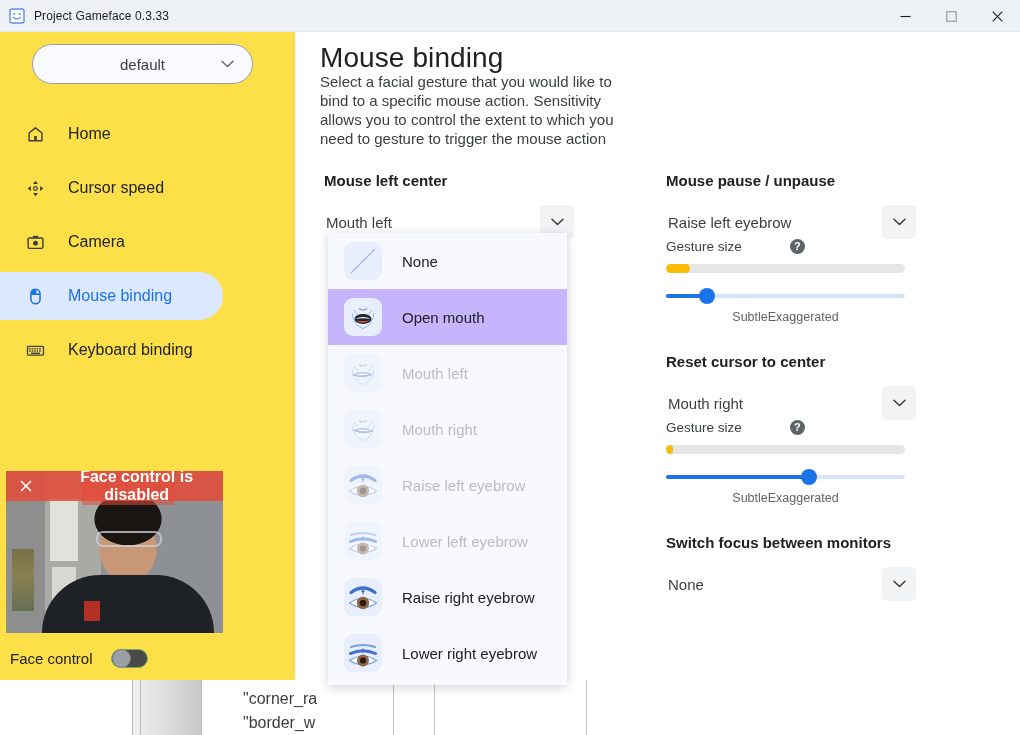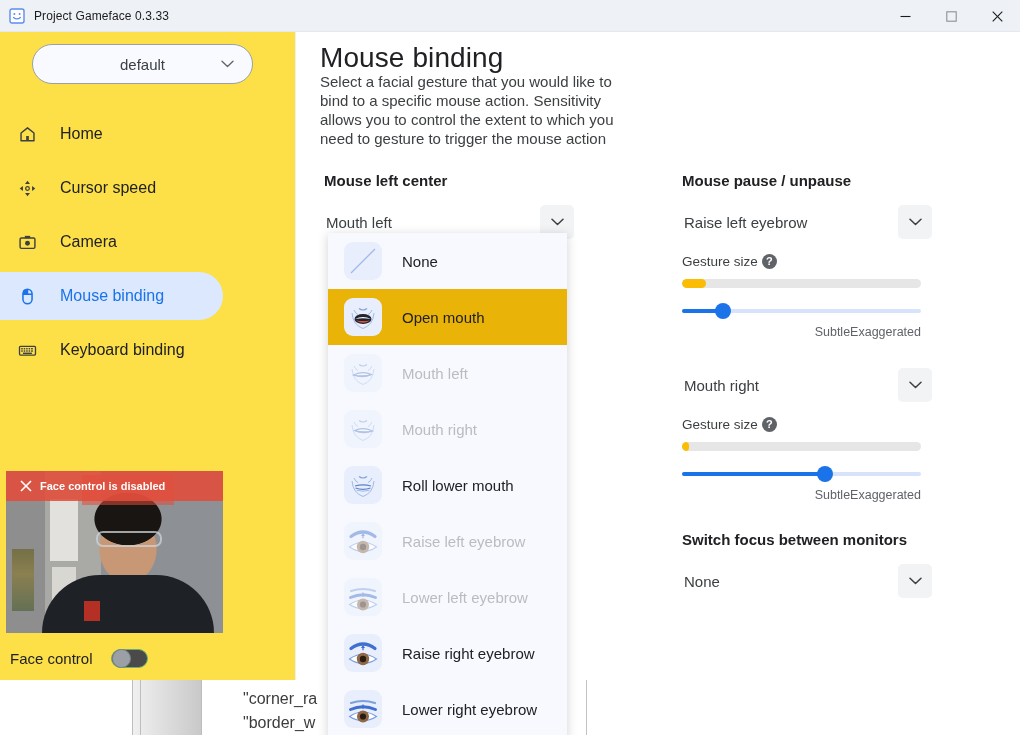--- a/index.html
+++ b/index.html
@@ -146,21 +146,21 @@
     display: flex;
   }
 
   .nav { margin-top: 26px; }
   .nav-item {
     height: 48px;
     margin: 0 72px 6px 0;
     border-radius: 0 24px 24px 0;
     display: flex;
     align-items: center;
-    padding-left: 16px;
+    padding-left: 24px;
     cursor: default;
   }
   .nav-item .nav-icon {
     width: 22px; height: 22px;
     flex: 0 0 22px;
     display: flex; align-items: center; justify-content: center;
     color: #3c4043;
   }
   .nav-item .nav-label {
     margin-left: 22px;
@@ -240,22 +240,22 @@
     display: flex;
     align-items: center;
   }
   .cam-banner-x {
     margin-left: 13px;
     width: 14px; height: 14px;
     display: flex; align-items: center; justify-content: center;
     color: #fff;
   }
   .cam-banner-text {
-    margin-left: 7px;
-    font-size: 11px;
+    margin-left: 18px;
+    font-size: 16px;
     font-weight: bold;
     color: #ffffff;
   }
   .cam-hair-overlay {
     position: absolute;
     left: 76px; top: 4px; width: 92px; height: 30px;
     background: rgba(226,76,58,.55);
   }
 
   
@@ -310,21 +310,21 @@
     color: #3c4043;
   }
 
   .col-left {
     position: absolute;
     left: 28px; top: 140px;
     width: 250px;
   }
   .col-right {
     position: absolute;
-    left: 386px; top: 140px;
+    left: 370px; top: 140px;
     width: 250px;
   }
 
   .section-title {
     font-size: 15px;
     font-weight: bold;
     color: #202124;
     margin-bottom: 16px;
   }
   .section + .section { margin-top: 29px; }
@@ -345,23 +345,23 @@
     right: 0; top: 0;
     width: 34px; height: 34px;
     background: #f1f3f4;
     border-radius: 5px;
     display: flex;
     align-items: center;
     justify-content: center;
   }
 
   .gesture-label-row {
-    margin-top: 15px;
-    display: flex;
-    align-items: center;
+    display: flex;
+    align-items: center;
+    gap: 44px;
   }
   .gesture-label {
     font-size: 13.5px;
     color: #3c4043;
   }
   .help-icon {
     margin-left: 4px;
     width: 15px; height: 15px;
     border-radius: 50%;
     background: #5f6368;
@@ -413,21 +413,21 @@
     top: 0;
     width: 16px; height: 16px;
     border-radius: 50%;
     background: #1a73e8;
     transform: translateX(-8px);
   }
   .slider-ends {
     margin-top: 6px;
     width: 239px;
     display: flex;
-    justify-content: flex-end;
+    justify-content: center;
     font-size: 12.5px;
     color: #5f6368;
   }
 
   
   .dropdown {
     position: absolute;
     left: 328px;
     top: 233px;
     width: 239px;
@@ -435,21 +435,21 @@
     box-shadow: 0 2px 10px rgba(0,0,0,.18);
     z-index: 40;
     padding-bottom: 4px;
   }
   .dd-item {
     height: 56px;
     display: flex;
     align-items: center;
     padding-left: 16px;
   }
-  .dd-item.hovered { background: #eab308; }
+  .dd-item.hovered { background: #c4b5fd; }
   .dd-item-label {
     margin-left: 20px;
     font-size: 15px;
     color: #202124;
   }
   .dd-item.disabled .dd-item-label { color: #b9bcc0; }
   .dd-item.disabled .gicon { opacity: .45; }
 
   
   .gicon {
@@ -664,20 +664,21 @@
             <div class="slider-fill" id="sfill-0" style="width: 17%;"></div>
             <div class="slider-thumb" id="sthumb-0" style="left: 17%;"></div>
           </div>
           <div class="slider-ends">
             <span>Subtle</span>
             <span>Exaggerated</span>
           </div>
         </div>
 
         <div class="section">
+          <div class="section-title">Reset cursor to center</div>
           <div class="combo">
             <span class="combo-value">Mouth right</span>
             <span class="combo-btn">
               <svg width="13" height="8" viewBox="0 0 13 8">
                   <path d="M1 1.2 L6.5 6.5 L12 1.2" fill="none" stroke="#3c4043" stroke-width="1.5" stroke-linecap="round" stroke-linejoin="round"></path>
                 </svg>
             </span>
           </div>
           <div class="gesture-label-row">
             <span class="gesture-label">Gesture size</span>
@@ -748,32 +749,20 @@
       <span class="gicon"><svg width="38" height="38" viewBox="0 0 38 38">
           <path d="M10 12 Q11.5 15.5 14 16.6" fill="none" stroke="#9fb9e8" stroke-width="1"></path>
           <path d="M28 12 Q26.5 15.5 24 16.6" fill="none" stroke="#9fb9e8" stroke-width="1"></path>
           <path d="M8 15 Q9 27 19 30.5 Q29 27 30 15" fill="none" stroke="#9fb9e8" stroke-width="1"></path>
           <path d="M15 10.5 Q19 13.5 23 10.5" fill="none" stroke="#7ba0dd" stroke-width="1.2"></path>
           <path d="M10.5 20.5 Q19 16.5 28.5 21 Q19 23 10.5 20.5Z" fill="#eef3fc" stroke="#5d83c9" stroke-width="1.1"></path>
           <path d="M10.5 20.5 Q19 24.5 28.5 21" fill="none" stroke="#5d83c9" stroke-width="1.1"></path>
         </svg></span>
       <span class="dd-item-label">Mouth right</span>
     </div>
-    <div class="dd-item">
-      <span class="gicon"><svg width="38" height="38" viewBox="0 0 38 38">
-          <path d="M10 12 Q11.5 15.5 14 16.6" fill="none" stroke="#9fb9e8" stroke-width="1"></path>
-          <path d="M28 12 Q26.5 15.5 24 16.6" fill="none" stroke="#9fb9e8" stroke-width="1"></path>
-          <path d="M8 15 Q9 27 19 30.5 Q29 27 30 15" fill="none" stroke="#9fb9e8" stroke-width="1"></path>
-          <path d="M15 10.5 Q19 13.5 23 10.5" fill="none" stroke="#7ba0dd" stroke-width="1.2"></path>
-          <path d="M11 20 Q19 17.6 27 20" fill="none" stroke="#5d83c9" stroke-width="1.2"></path>
-          <path d="M11.5 22 Q19 24.6 26.5 22" fill="none" stroke="#5d83c9" stroke-width="1.2"></path>
-          <path d="M12.5 24.2 Q19 26.2 25.5 24.2" fill="none" stroke="#9fb9e8" stroke-width="1"></path>
-        </svg></span>
-      <span class="dd-item-label">Roll lower mouth</span>
-    </div>
     <div class="dd-item disabled">
       <span class="gicon"><svg width="38" height="38" viewBox="0 0 38 38">
           <path d="M7 14.5 Q19 5.5 31 14.5" fill="none" stroke="#3f6fd0" stroke-width="3.2" stroke-linecap="round"></path>
           <path d="M19 16.2 L19 11.4" stroke="#3f6fd0" stroke-width="1.3"></path>
           <path d="M19 11.2 L16.9 14 L21.1 14 Z" fill="#3f6fd0"></path>
           <path d="M5.5 25 Q19 15.5 32.5 25 Q19 34 5.5 25Z" fill="#ffffff" stroke="#7ba0dd" stroke-width="1.1"></path>
           <circle cx="19" cy="25" r="6.2" fill="#8d6748"></circle>
           <circle cx="19" cy="25" r="3.2" fill="#2a1c11"></circle>
         </svg></span>
       <span class="dd-item-label">Raise left eyebrow</span>

